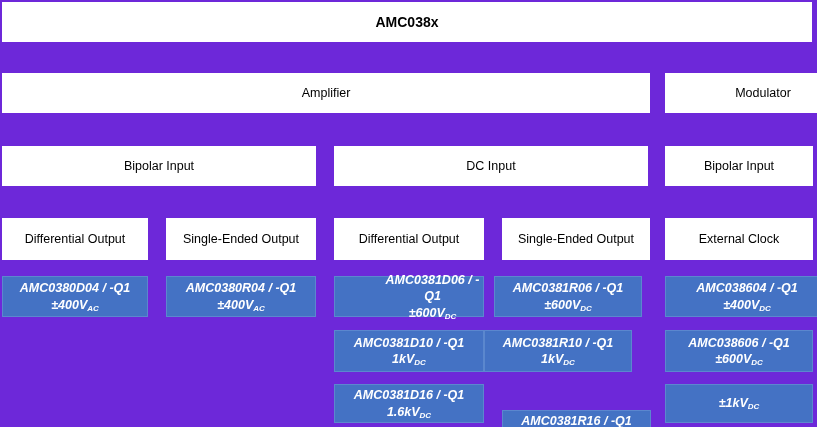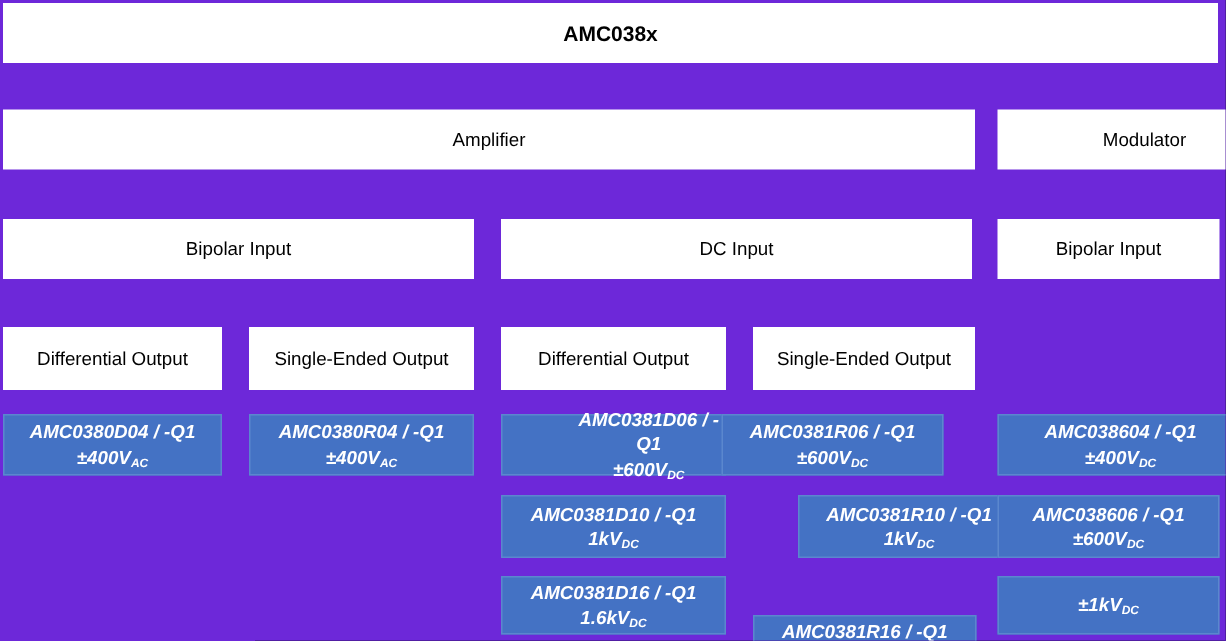--- a/index.html
+++ b/index.html
@@ -79,47 +79,50 @@
   </div>
   <div class="wbox" style="left:166px; top:218px; width:150px; height:42px;">
     <span>Single-Ended Output</span>
   </div>
   <div class="wbox" style="left:334px; top:218px; width:150px; height:42px;">
     <span>Differential Output</span>
   </div>
   <div class="wbox" style="left:502px; top:218px; width:148px; height:42px;">
     <span>Single-Ended Output</span>
   </div>
+  <div class="wbox" style="left:665px; top:218px; width:148px; height:42px;">
+    <span>External Clock</span>
+  </div>
 
   <div class="bbox" style="left:2px; top:276px; width:146px; height:41px;font-style:italic;">
     <span>AMC0380D04 / -Q1</span>
     <span><span>±400V</span><sub>AC</sub></span>
   </div>
   <div class="bbox" style="left:166px; top:276px; width:150px; height:41px;">
     <span>AMC0380R04 / -Q1</span>
     <span><span>±400V</span><sub>AC</sub></span>
   </div>
   <div class="bbox" style="left:334px; top:276px; width:150px; height:41px;padding-left:47px;">
     <span>AMC0381D06 / -Q1</span>
     <span><span>±600V</span><sub>DC</sub></span>
   </div>
-  <div class="bbox" style="left:481px; top:276px; width:148px; height:41px;">
+  <div class="bbox" style="left:494px; top:276px; width:148px; height:41px;">
     <span>AMC0381R06 / -Q1</span>
     <span><span>±600V</span><sub>DC</sub></span>
   </div>
   <div class="bbox" style="left:665px; top:276px; width:164px; height:41px;">
     <span>AMC038604 / -Q1</span>
     <span><span>±400V</span><sub>DC</sub></span>
   </div>
 
   <div class="bbox" style="left:334px; top:330px; width:150px; height:42px;">
     <span>AMC0381D10 / -Q1</span>
     <span><span>1kV</span><sub>DC</sub></span>
   </div>
-  <div class="bbox" style="left:532px; top:330px; width:148px; height:42px;">
+  <div class="bbox" style="left:484px; top:330px; width:148px; height:42px;">
     <span>AMC0381R10 / -Q1</span>
     <span><span>1kV</span><sub>DC</sub></span>
   </div>
   <div class="bbox" style="left:665px; top:330px; width:148px; height:42px;">
     <span>AMC038606 / -Q1</span>
     <span><span>±600V</span><sub>DC</sub></span>
   </div>
 
   <div class="bbox" style="left:334px; top:384px; width:150px; height:39px;">
     <span>AMC0381D16 / -Q1</span>

